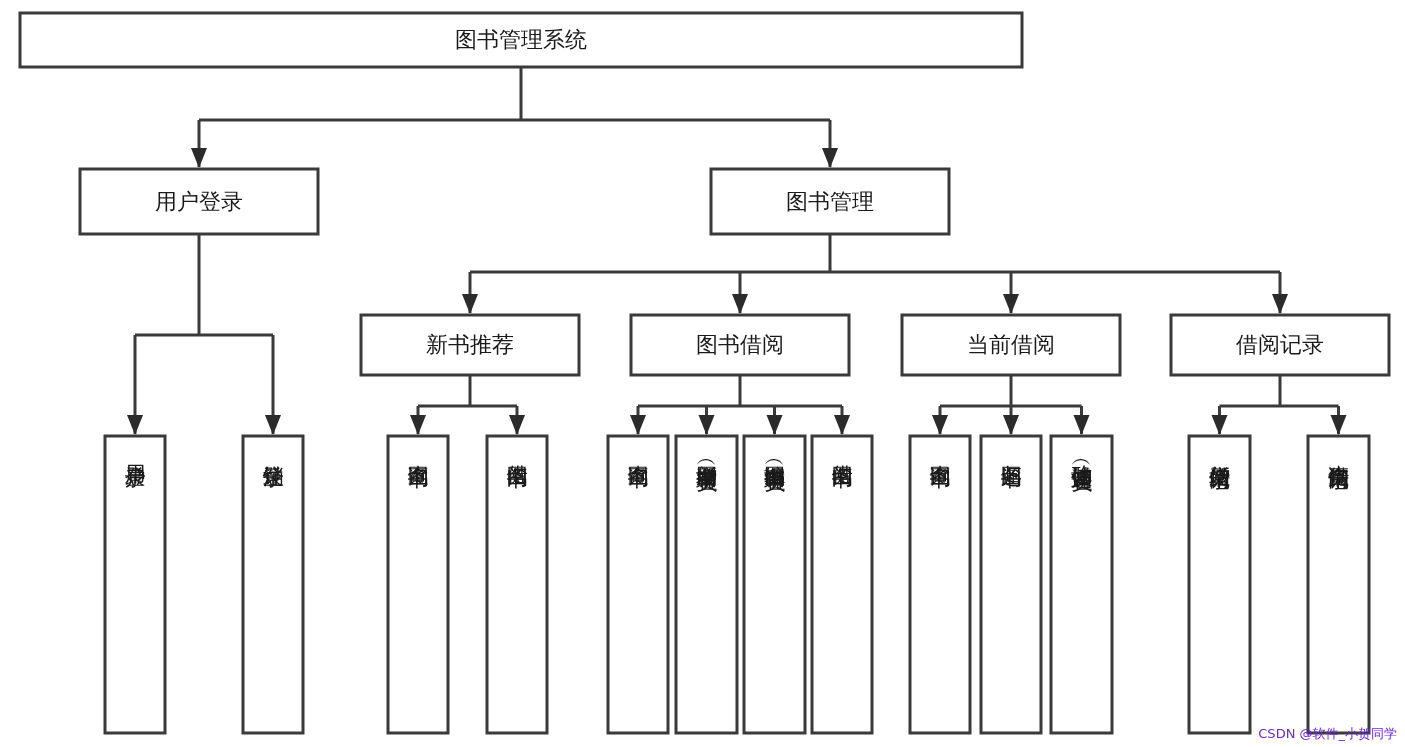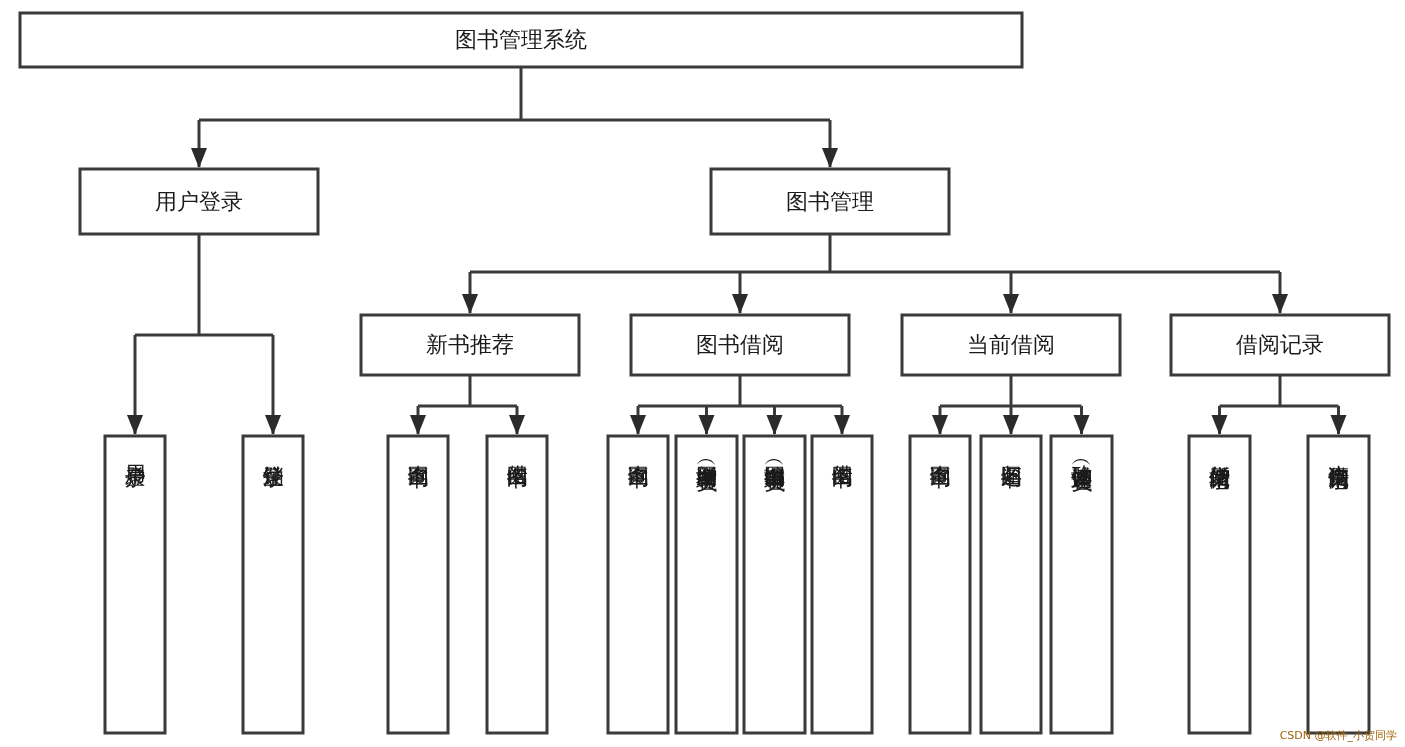--- a/index.html
+++ b/index.html
@@ -13,21 +13,21 @@
   .node-label{font-family:"DejaVu Sans","Liberation Sans",sans-serif;
        font-size:22px;fill:#1a1a1a;text-anchor:middle;dominant-baseline:middle;}
   .leaf-label-wrap{position:absolute;display:flex;align-items:flex-start;
        justify-content:center;pointer-events:none;}
   .vtext{writing-mode:vertical-rl;text-orientation:upright;
        font-family:"DejaVu Sans","Liberation Sans",sans-serif;
        font-size:21px;line-height:1.06;color:#1a1a1a;letter-spacing:1px;
        white-space:nowrap;}
   .watermark{position:absolute;right:8px;bottom:4px;
        font-family:"DejaVu Sans","Liberation Sans",sans-serif;
-       font-size:11px;color:#a16207;white-space:nowrap;}
+       font-size:13px;color:#6d28d9;white-space:nowrap;}
 </style>
 </head>
 <body>
 
 <div id="stage">
 
   <svg id="tree-svg" viewBox="0 0 1405 747">
     <g id="links-layer">
         <line x1="521" y1="67" x2="521" y2="120" class="link"></line>
         <line x1="199" y1="120" x2="830" y2="120" class="link"></line>

